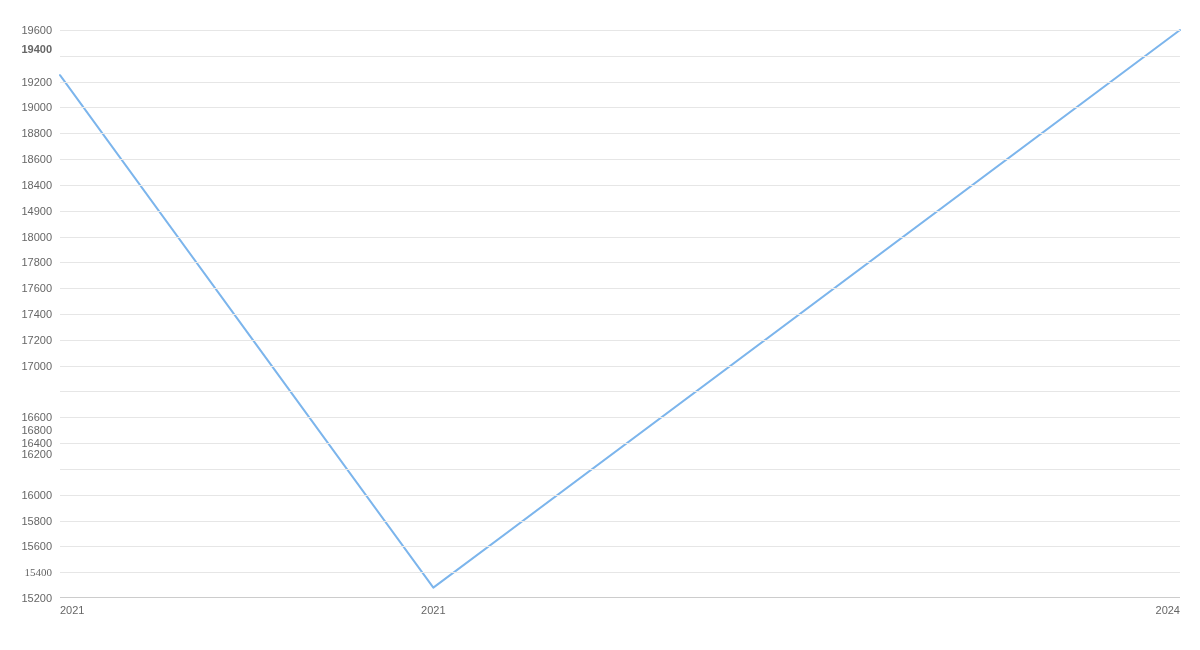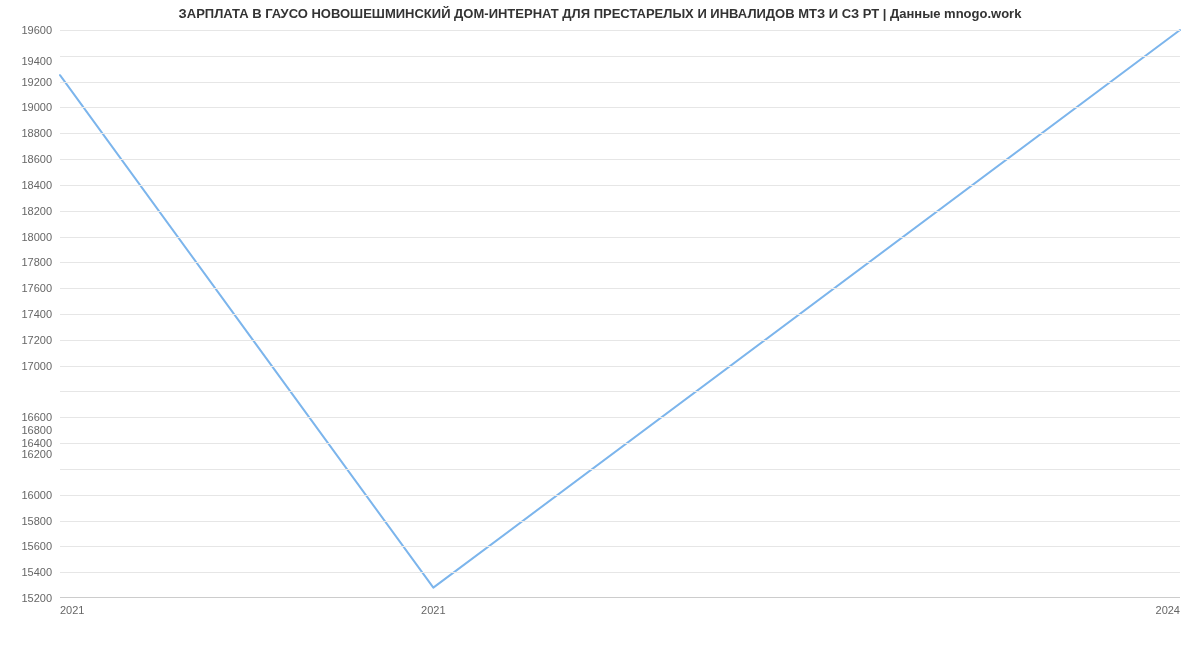--- a/index.html
+++ b/index.html
@@ -82,29 +82,28 @@
     stroke: #7cb5ec;
     stroke-width: 2;
     stroke-linejoin: round;
     stroke-linecap: round;
   }
 </style>
 </head>
 <body>
 
 <div class="chart-container">
-  <div class="chart-title">ЗАРПЛАТА В ГАУСО НОВОШЕШМИНСКИЙ ДОМ-ИНТЕРНАТ ДЛЯ ПРЕСТАРЕЛЫХ И ИНВАЛИДОВ МТЗ И СЗ РТ | Данные mnogo.work</div>
   <div class="plot-area" id="plot-area" style="left: 60px; top: 30px; width: 1120px; height: 568px;">
     <div class="axis-line-x"></div>
     <svg class="line-svg" id="line-svg" preserveAspectRatio="none" viewBox="0 0 1120 568">
       <path id="series-path" class="series-path" d="M0 45.181818181818244 L373.3333333333333 557.6727272727272 L1120 0"></path>
     </svg>
   <div class="y-tick-label" style="top: 568px;">15200</div>
       <div class="gridline" style="top: 542.182px;"></div>
-      <div class="y-tick-label" style="top: 542.182px;">15400</div>
+      <div class="y-tick-label" style="top: 542.182px; font-family: Liberation Serif, serif;">15400</div>
       <div class="gridline" style="top: 516.364px;"></div>
       <div class="y-tick-label" style="top: 516.364px;">15600</div>
       <div class="gridline" style="top: 490.545px;"></div>
       <div class="y-tick-label" style="top: 490.545px;">15800</div>
       <div class="gridline" style="top: 464.727px;"></div>
       <div class="y-tick-label" style="top: 464.727px;">16000</div>
       <div class="gridline" style="top: 438.909px;"></div>
       <div class="y-tick-label" style="top: 416px; margin-top: 8px;">16200</div>
       <div class="gridline" style="top: 413.091px;"></div>
       <div class="y-tick-label" style="top: 413.091px;">16400</div>
@@ -118,32 +117,32 @@
       <div class="y-tick-label" style="top: 309.818px;">17200</div>
       <div class="gridline" style="top: 284px;"></div>
       <div class="y-tick-label" style="top: 284px;">17400</div>
       <div class="gridline" style="top: 258.182px;"></div>
       <div class="y-tick-label" style="top: 258.182px;">17600</div>
       <div class="gridline" style="top: 232.364px;"></div>
       <div class="y-tick-label" style="top: 232.364px;">17800</div>
       <div class="gridline" style="top: 206.545px;"></div>
       <div class="y-tick-label" style="top: 206.545px;">18000</div>
       <div class="gridline" style="top: 180.727px;"></div>
-      <div class="y-tick-label" style="top: 180.727px;">18200</div>
+      <div class="y-tick-label" style="top: 180.727px;">14900</div>
       <div class="gridline" style="top: 154.909px;"></div>
       <div class="y-tick-label" style="top: 154.909px;">18400</div>
       <div class="gridline" style="top: 129.091px;"></div>
       <div class="y-tick-label" style="top: 129.091px;">18600</div>
       <div class="gridline" style="top: 103.273px;"></div>
       <div class="y-tick-label" style="top: 103.273px;">18800</div>
       <div class="gridline" style="top: 77.4545px;"></div>
       <div class="y-tick-label" style="top: 77.4545px;">19000</div>
       <div class="gridline" style="top: 51.6364px;"></div>
       <div class="y-tick-label" style="top: 51.6364px;">19200</div>
       <div class="gridline" style="top: 25.8182px;"></div>
-      <div class="y-tick-label" style="top: 31px;">19400</div>
+      <div class="y-tick-label" style="top: 19px; font-weight: bold;">19400</div>
       <div class="gridline" style="top: 0px;"></div>
       <div class="y-tick-label" style="top: 0px;">19600</div>
       <div class="x-tick-label first" style="left: 0px;">2021</div>
       <div class="x-tick-label" style="left: 373.333px;">2021</div>
       <div class="x-tick-label last" style="left: 1120px;">2024</div>
     </div>
 </div>
 
 </body></html>

